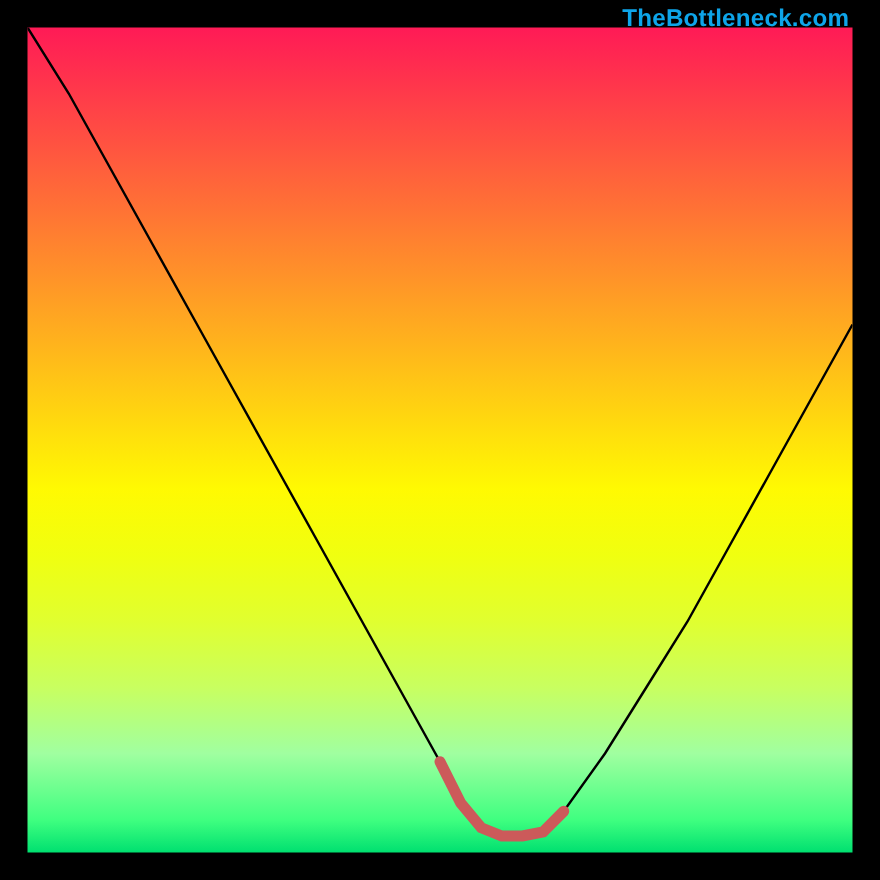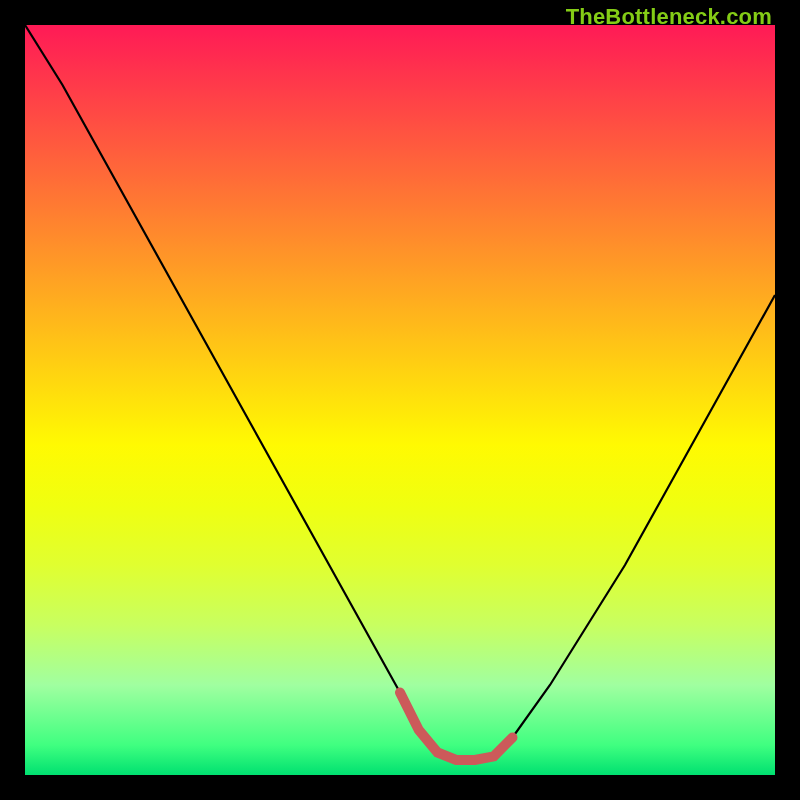--- a/index.html
+++ b/index.html
@@ -37,21 +37,21 @@
       #c8ff60 80%,
       #a0ffa0 88%,
       #40ff80 96%,
       #00e070 100%
     );
   }
   .watermark {
     position: absolute;
     top: 4px;
     right: 28px;
-    color: #84cc16;
+    color: #0ea5e9;
     font-size: 22px;
     font-weight: 600;
     letter-spacing: 0.2px;
     user-select: none;
   }
   svg.curve {
     position: absolute;
     left: 0;
     top: 0;
     width: 750px;

